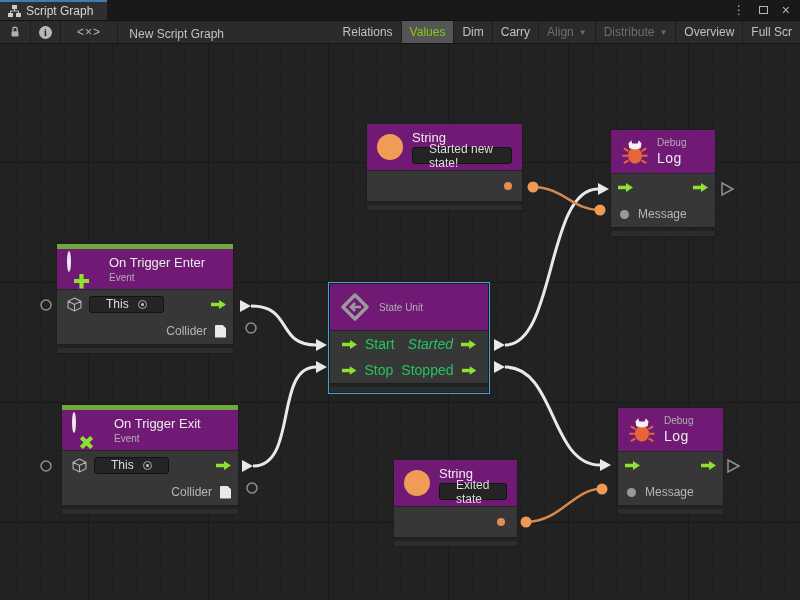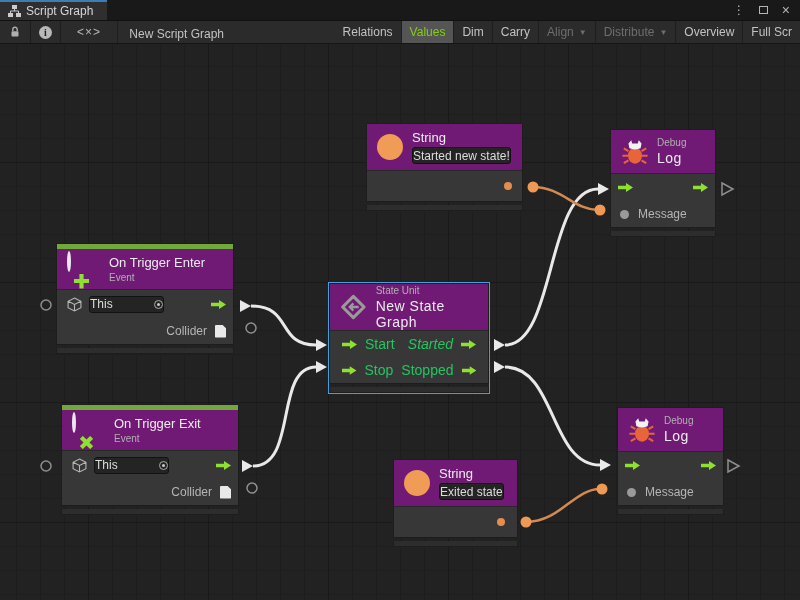--- a/index.html
+++ b/index.html
@@ -70,21 +70,21 @@
   .event-badge { position:absolute; bottom:-3px; left:7px; width:15px; height:15px; background:#8ee031;
     clip-path:polygon(36% 0,64% 0,64% 36%,100% 36%,100% 64%,64% 64%,64% 100%,36% 100%,36% 64%,0 64%,0 36%,36% 36%);
     filter:drop-shadow(0 0 1px #1b1b1b); }
   .event-badge.x { transform:rotate(45deg); }
 
   .orange-circle { width:26px; height:26px; border-radius:50%; background:#f09b56; flex:0 0 auto; }
   .value-dot { width:8px; height:8px; border-radius:50%; background:#e58d4f; }
   .gray-dot { width:9px; height:9px; border-radius:50%; background:#9a9a9a; }
 
   .field { background:#242424; border:1px solid #121212; border-radius:3px; color:#dddddd;
-    font-size:12px; padding:1px 0; display:flex; align-items:center; height:17px; }
+    font-size:12px; padding:1px 16px; display:flex; align-items:center; height:17px; }
   .field.this-field { width:75px; }
   .picker { margin-left:auto; width:9px; height:9px; border:1px solid #aaaaaa; border-radius:50%;
     display:flex; align-items:center; justify-content:center; }
   .picker::after { content:""; width:3px; height:3px; border-radius:50%; background:#cccccc; }
 
   .doc-icon { width:11px; height:13px; background:#e9e9e9; border-radius:1px;
     clip-path:polygon(0 0, 65% 0, 100% 28%, 100% 100%, 0 100%); }
 
   .flow-arrow { display:block; }
 </style>
@@ -271,21 +271,20 @@
 
     <div class="node selected" style="left:329px; top:239px; width:162px;">
       <div class="node-main">
         <div class="node-header" style="height:47px;">
           <svg width="30" height="30" viewBox="0 0 30 30">
             <path d="M15 3 L27 15 L15 27 L3 15 Z" fill="none" stroke="#9a9a9a" stroke-width="3.5" stroke-linejoin="round"></path>
             <path d="M21 15 H12 M15 11 L11 15 L15 19" stroke="#9a9a9a" stroke-width="2.6" fill="none"></path>
           </svg>
           <span class="hdr-col">
             <span class="n-kind">State Unit</span>
-            <span class="n-big">New State Graph</span>
           </span>
         </div>
         <div class="row" style="height:26px; padding:0 12px; gap:8px;">
           <svg class="flow-arrow" width="15" height="9" viewBox="0 0 15 9">
             <polygon points="0,2.7 8,2.7 8,0 15,4.5 8,9 8,6.3 0,6.3" fill="#8ee031"></polygon>
           </svg>
           <span class="port-label">Start</span>
           <span class="port-label" style="margin-left:auto;font-style:italic;">Started</span>
           <svg class="flow-arrow" width="15" height="9" viewBox="0 0 15 9">
             <polygon points="0,2.7 8,2.7 8,0 15,4.5 8,9 8,6.3 0,6.3" fill="#8ee031"></polygon>

